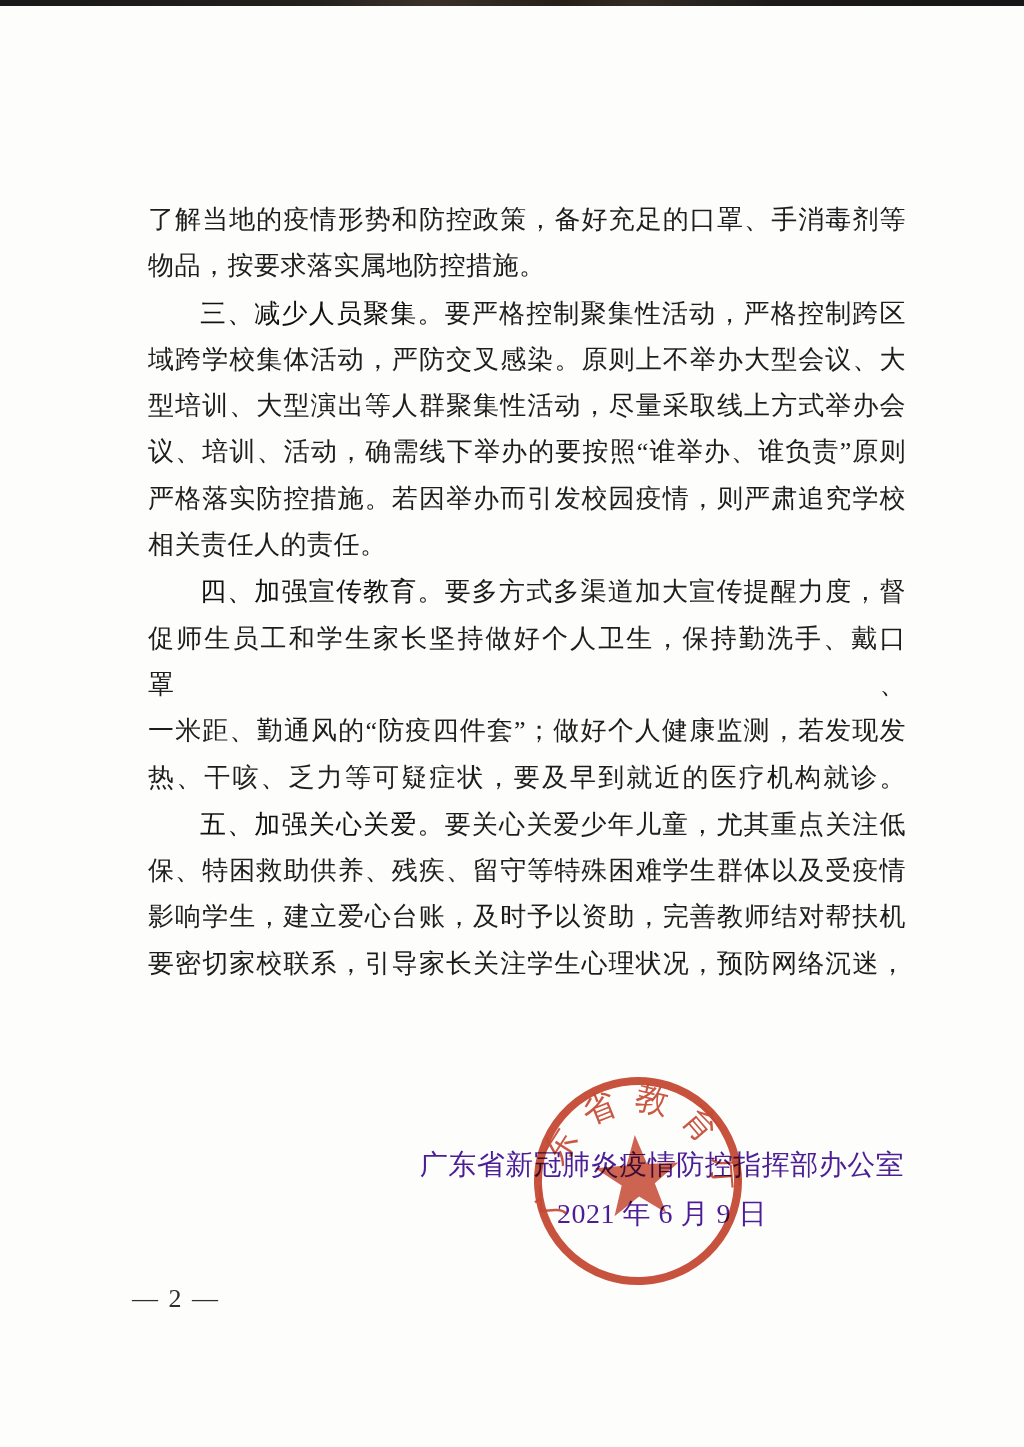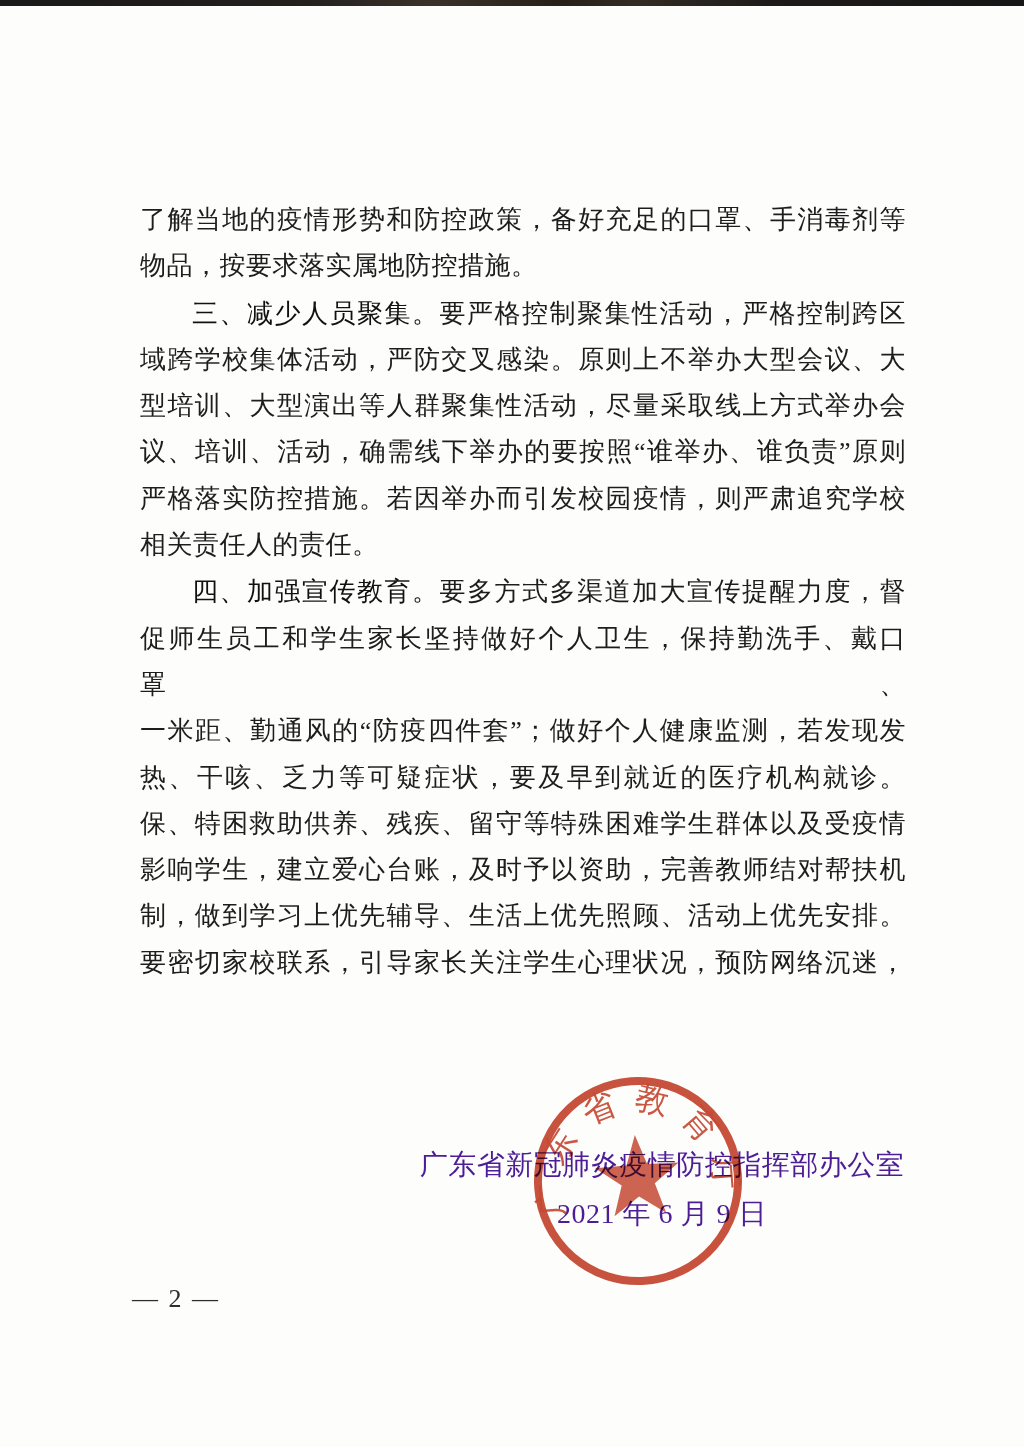--- a/index.html
+++ b/index.html
@@ -14,21 +14,21 @@
   
   .scan-line {
     position:absolute; top:0; left:0; width:1024px; height:6px;
     background:linear-gradient(90deg,#191919 0%,#23201d 30%,#3a322a 42%,#262019 55%,#332c24 62%,#1d1b1a 75%,#161616 100%);
   }
   .body-text {
     position:absolute; left:140px; top:197px; width:766px;
     font-size:26px; line-height:46.3px; color:#1d1d1d;
     letter-spacing:0.5px;
   }
-  .line { text-align:justify; text-align-last:left; white-space:nowrap; }
+  .line { text-align:justify; text-align-last:left; white-space:nowrap;margin-left:8px; }
   .line.just { text-align-last:justify; white-space:normal; }
   .line.indent { text-indent:2em; }
   .heading {
     font-family:"Liberation Sans", sans-serif;
     font-weight:400; color:#111;
   }
   .signature {
     position:absolute; left:398px; top:1140px; width:528px;
     font-size:28px; line-height:49px; color:#4c1d95;
     text-align:center; letter-spacing:0.5px;
@@ -56,23 +56,23 @@
       <div class="line indent just"><span class="heading">三、减少人员聚集。</span><span>要严格控制聚集性活动，严格控制跨区</span></div>
       <div class="line just"><span>域跨学校集体活动，严防交叉感染。原则上不举办大型会议、大</span></div>
       <div class="line just"><span>型培训、大型演出等人群聚集性活动，尽量采取线上方式举办会</span></div>
       <div class="line just"><span>议、培训、活动，确需线下举办的要按照“谁举办、谁负责”原则</span></div>
       <div class="line just"><span>严格落实防控措施。若因举办而引发校园疫情，则严肃追究学校</span></div>
       <div class="line"><span>相关责任人的责任。</span></div>
       <div class="line indent just"><span class="heading">四、加强宣传教育。</span><span>要多方式多渠道加大宣传提醒力度，督</span></div>
       <div class="line just"><span>促师生员工和学生家长坚持做好个人卫生，保持勤洗手、戴口罩、</span></div>
       <div class="line just"><span>一米距、勤通风的“防疫四件套”；做好个人健康监测，若发现发</span></div>
       <div class="line just"><span>热、干咳、乏力等可疑症状，要及早到就近的医疗机构就诊。</span></div>
+      <div class="line indent just"><span class="heading">五、加强关心关爱。</span><span>要关心关爱少年儿童，尤其重点关注低</span></div>
       <div class="line just"><span>保、特困救助供养、残疾、留守等特殊困难学生群体以及受疫情</span></div>
       <div class="line just"><span>影响学生，建立爱心台账，及时予以资助，完善教师结对帮扶机</span></div>
-      <div class="line just"><span>制，做到学习上优先辅导、生活上优先照顾、活动上优先安排。</span></div>
       <div class="line just"><span>要密切家校联系，引导家长关注学生心理状况，预防网络沉迷，</span></div>
     </div>
 
   <div class="signature">
     <div>广东省新冠肺炎疫情防控指挥部办公室</div>
     <div>2021 年 6 月 9 日</div>
   </div>
 
   <svg class="seal" viewBox="0 0 242 242">
     <defs>

